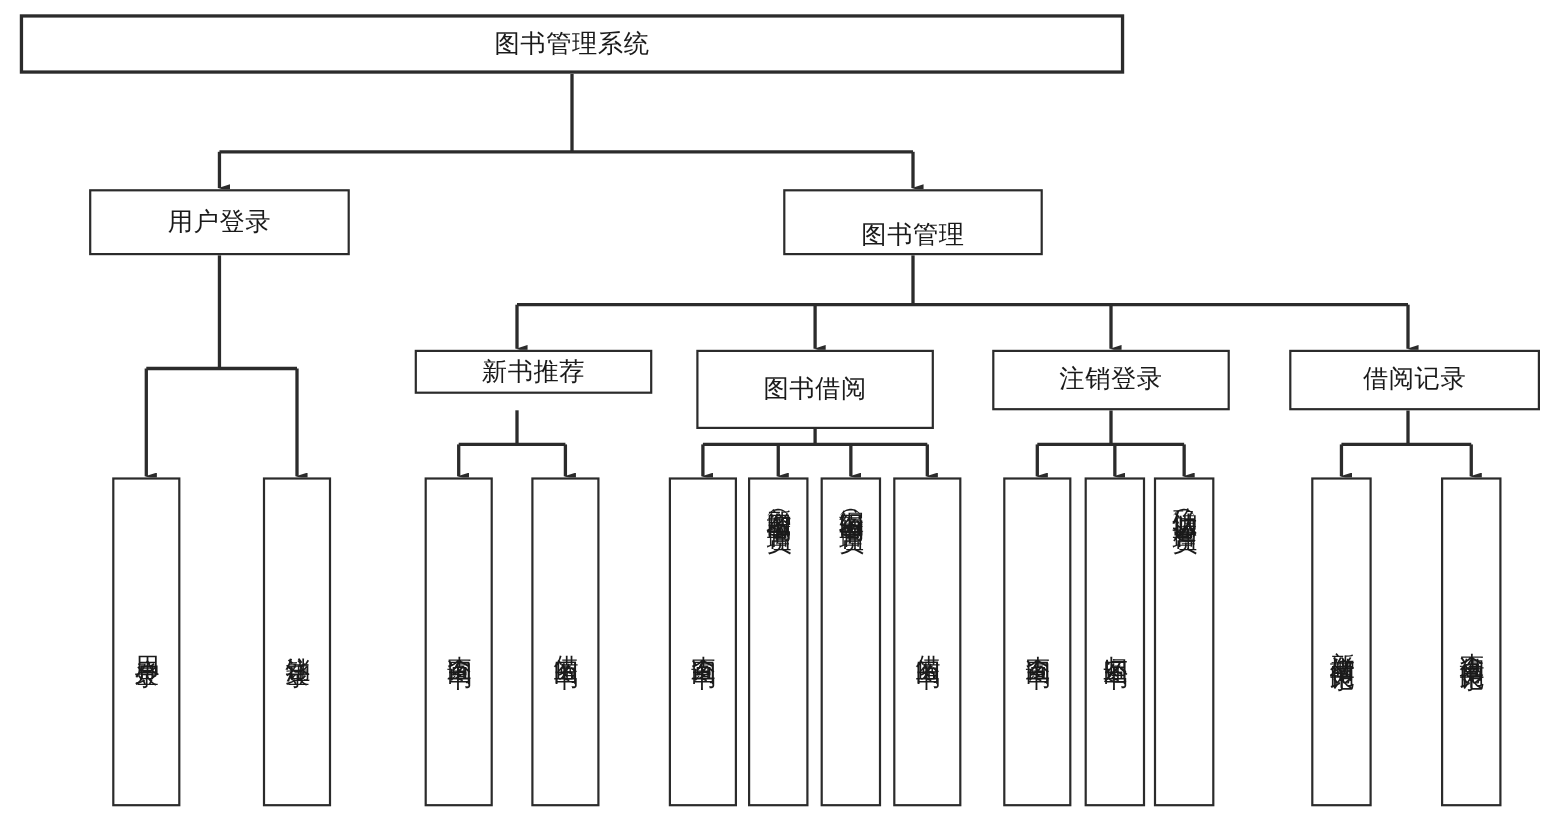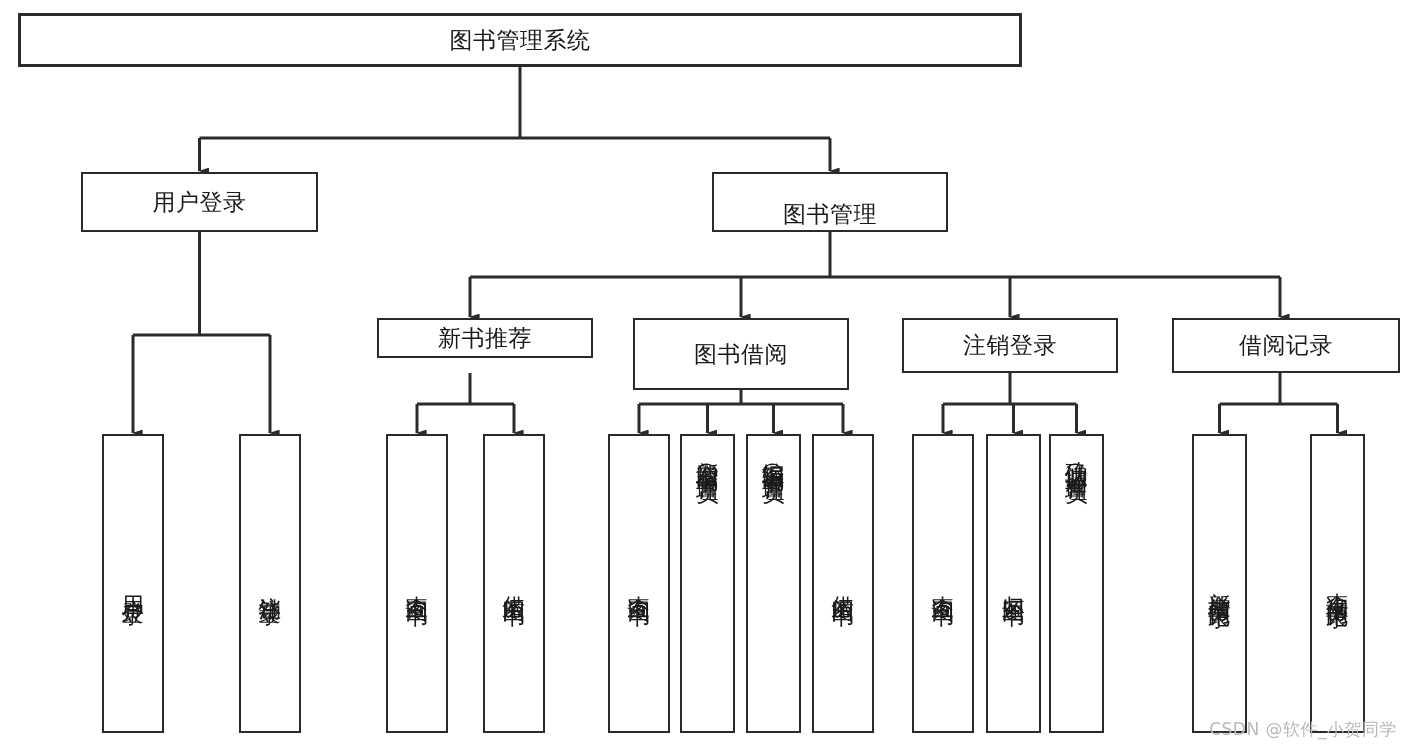--- a/index.html
+++ b/index.html
@@ -175,15 +175,14 @@
         <span class="node-label-v" style="color: rgb(26, 26, 26);">确认归还（管理员）</span>
       </div>
       <div class="node-box leaf-node" style="left: 1192px; top: 434px; width: 55px; height: 299px; border-color: rgb(43, 43, 43); align-items: center; padding-top: 0px;">
         <span class="node-label-v" style="color: rgb(26, 26, 26);">新增借阅记录</span>
       </div>
       <div class="node-box leaf-node" style="left: 1310px; top: 434px; width: 55px; height: 299px; border-color: rgb(43, 43, 43); align-items: center; padding-top: 0px;">
         <span class="node-label-v" style="color: rgb(26, 26, 26);">查询借阅记录</span>
       </div>
     </div>
 
-  <div id="watermark">CSDN @软件_小贺同学</div>
 
 </div>
 
 </body></html>

